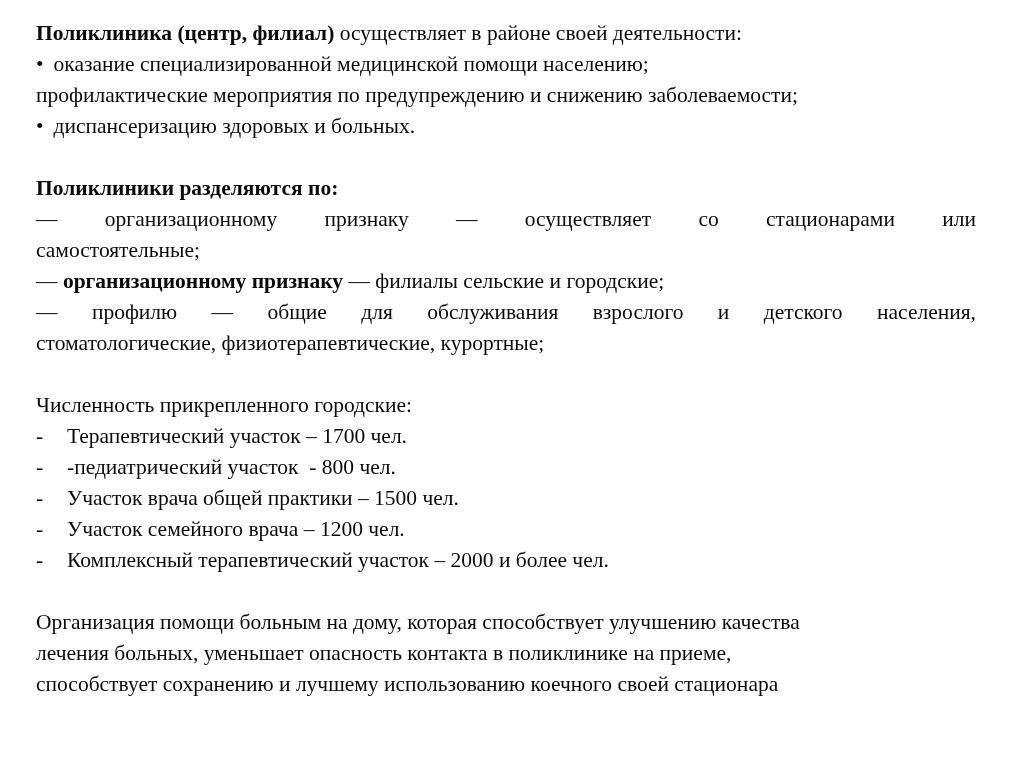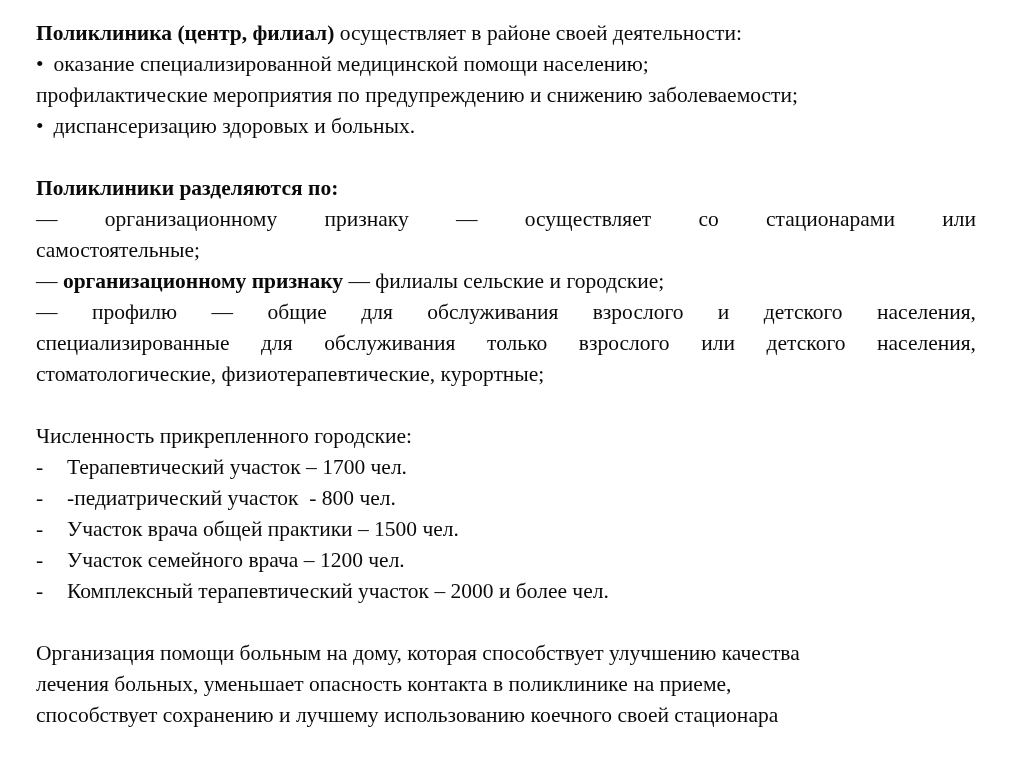--- a/index.html
+++ b/index.html
@@ -56,21 +56,20 @@
       <div class="line"><span class="b">Поликлиника (центр, филиал)</span><span> осуществляет в районе своей деятельности:</span></div>
       <div class="line"><span class="bullet-marker">•</span><span>оказание специализированной медицинской помощи населению;</span></div>
       <div class="line"><span>профилактические мероприятия по предупреждению и снижению заболеваемости;</span></div>
       <div class="line"><span class="bullet-marker">•</span><span>диспансеризацию здоровых и больных.</span></div>
       <div class="spacer"></div>
       <div class="line"><span class="b">Поликлиники разделяются по:</span></div>
       <div class="line justify"><span>— </span><span class="i">организационному признаку</span><span> — осуществляет со стационарами или</span></div>
       <div class="line"><span>самостоятельные;</span></div>
       <div class="line"><span>— </span><span class="b i">организационному признаку</span><span> — филиалы сельские и городские;</span></div>
       <div class="line justify"><span>— </span><span class="i">профилю</span><span> — общие для обслуживания взрослого и детского населения,</span></div>
-      <div class="line justify"><span>специализированные для обслуживания только взрослого или детского населения,</span></div>
       <div class="line"><span>стоматологические, физиотерапевтические, курортные;</span></div>
       <div class="spacer"></div>
       <div class="line"><span>Численность прикрепленного городские:</span></div>
       <div class="line list-item">
         <span class="list-marker">-</span>
         <span class="li-text"><span>Терапевтический участок – 1700 чел.</span></span>
       </div>
       <div class="line list-item">
         <span class="list-marker">-</span>
         <span class="li-text"><span>-педиатрический участок  - 800 чел.</span></span>

